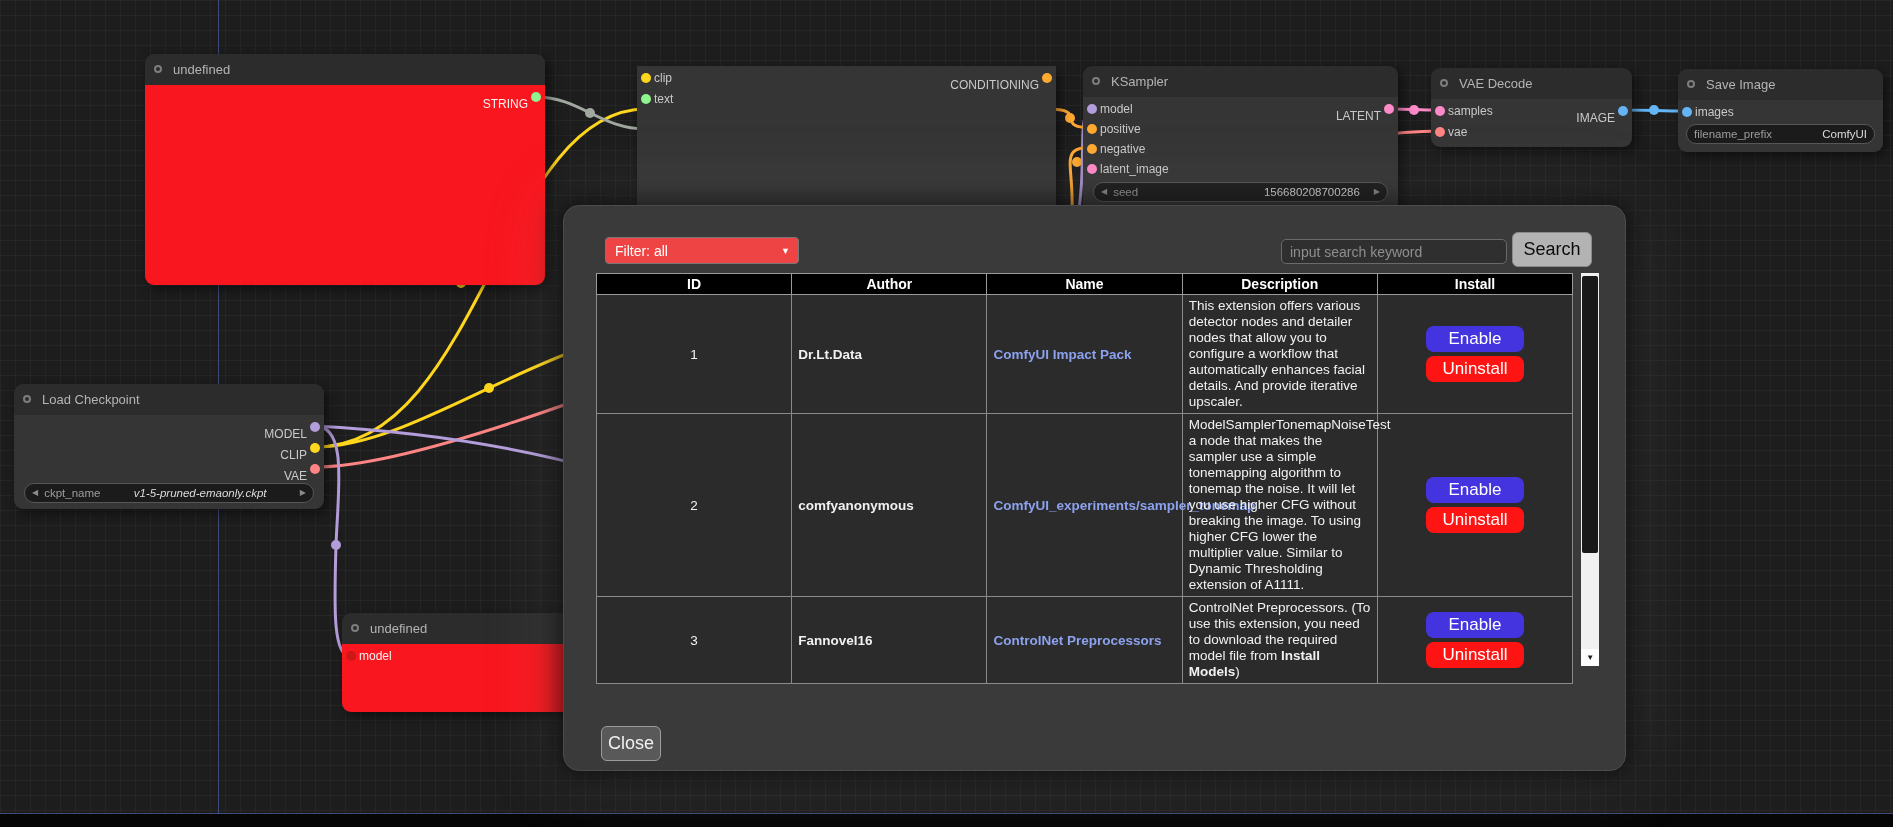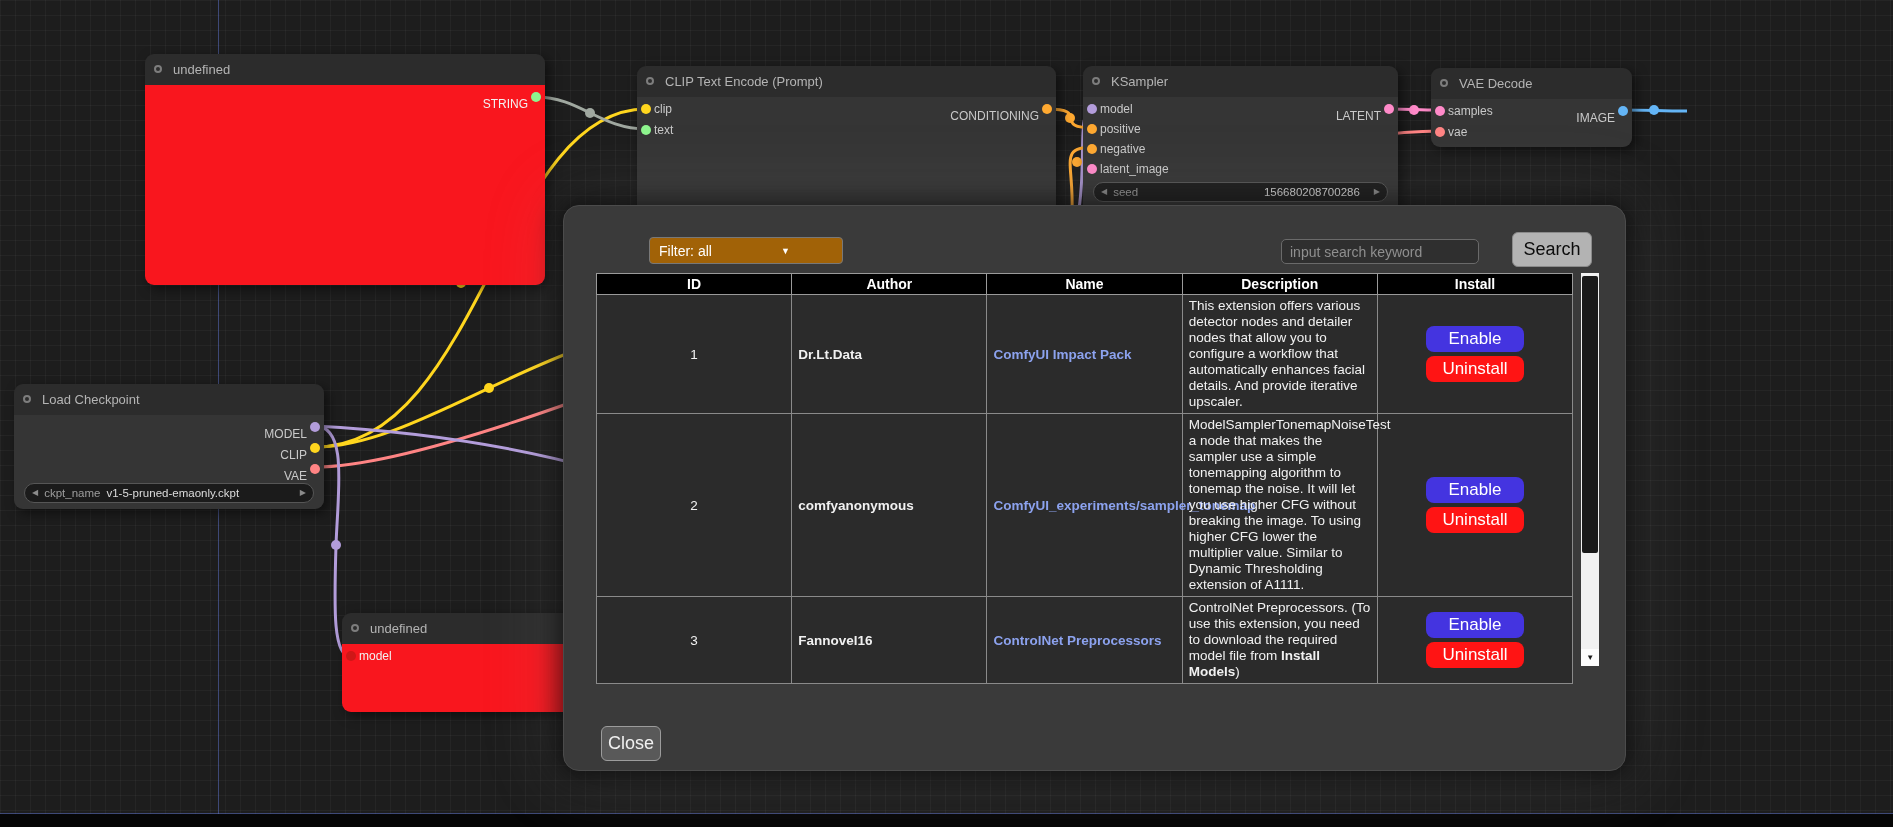--- a/index.html
+++ b/index.html
@@ -31,33 +31,33 @@
   .out-label{position:absolute;right:17px;margin-top:7px;}
   .sdot{position:absolute;top:5px;width:10px;height:10px;border-radius:50%;}
   .sdot.in{left:4px;}
   .sdot.out{right:4px;}
   .widget{height:20px;margin:3px 10px 0 10px;background:#1b1b1b;border:1px solid #565656;border-radius:10px;
     display:flex;align-items:center;padding:0 7px;font-size:11.5px;color:#bdbdbd;gap:6px;white-space:nowrap;}
   .warrow{color:#8b8b8b;font-size:8px;line-height:20px;}
   .wlabel{color:#9d9d9d;}
   .wvalue{color:#dcdcdc;}
   .wvalue.right{margin-left:auto;margin-right:8px;}
-  .wvalue.center{flex:1;}
+  .wvalue.center{flex:1;text-align:center;font-style:italic;}
   .wvalue.flushright{margin-left:auto;}
 
   
   .dialog{position:absolute;left:563px;top:205px;width:1063px;height:566px;background:#3a3a3a;
     border:1px solid #4b4b4b;border-radius:16px;z-index:10;
     box-shadow:0 0 26px 5px rgba(0,0,0,.6), 0 0 70px 14px rgba(150,150,150,.16);}
   .filter-wrap{position:absolute;left:41px;top:31px;width:194px;height:27px;}
-  .filter-wrap select{width:194px;height:27px;background:#a16207;color:#fff;border:1px solid #787878;
+  .filter-wrap select{width:194px;height:27px;background:#ef4444;color:#fff;border:1px solid #787878;
     border-radius:4px;padding:0 24px 0 9px;font-size:14px;appearance:none;-webkit-appearance:none;
-    font-family:"Liberation Sans",sans-serif;margin-left:44px;}
+    font-family:"Liberation Sans",sans-serif;}
   .filter-caret{position:absolute;right:9px;top:9px;font-size:9px;color:#fff;pointer-events:none;}
-  .search-input{position:absolute;left:717px;top:33px;width:198px;height:25px;background:#2f2f2f;
+  .search-input{position:absolute;left:717px;top:33px;width:226px;height:25px;background:#2f2f2f;
     border:1px solid #6a6a6a;border-radius:5px;color:#ddd;font-size:14px;padding:0 8px;
     font-family:"Liberation Sans",sans-serif;}
   .search-input::placeholder{color:#8f8f8f;}
   .search-btn{position:absolute;left:948px;top:26px;width:80px;height:35px;background:#b3b3b3;
     border:1px solid #8a8a8a;border-radius:6px;color:#0c0c0c;font-size:18px;
     font-family:"Liberation Sans",sans-serif;cursor:pointer;}
   .table-zone{position:absolute;left:32px;top:67px;width:1003px;height:393px;display:flex;align-items:flex-start;gap:8px;}
   table.ext{width:984px;border-collapse:collapse;table-layout:fixed;}
   table.ext th{background:#000;color:#fff;font-size:14px;font-weight:bold;border:1px solid #9a9a9a;
     height:21px;padding:0 4px;}
@@ -115,24 +115,20 @@
     </div>
     <div class="nbody red" style="height:200px;">
       <div class="srow">
         <span class="slabel out-label">STRING</span>
         <span class="sdot out" style="background: rgb(142, 245, 142);"></span>
       </div>
     </div>
   </div>
 
   <div class="node" style="left:637px;top:66px;width:419px;">
-    <div class="ntitle">
-      <span class="nring"></span>
-      <span>CLIP Text Encode (Prompt)</span>
-    </div>
     <div class="nbody" style="height:160px;">
       <div class="srow">
         <span class="sdot in" style="background: rgb(255, 214, 30);"></span>
         <span class="slabel in-label">clip</span>
         <span class="slabel out-label">CONDITIONING</span>
         <span class="sdot out" style="background: rgb(255, 169, 49);"></span>
       </div>
       <div class="srow">
         <span class="sdot in" style="background: rgb(142, 245, 142);"></span>
         <span class="slabel in-label">text</span>
@@ -185,20 +181,36 @@
         <span class="slabel out-label">IMAGE</span>
         <span class="sdot out" style="background: rgb(100, 181, 246);"></span>
       </div>
       <div class="srow">
         <span class="sdot in" style="background: rgb(255, 132, 132);"></span>
         <span class="slabel in-label">vae</span>
       </div>
     </div>
   </div>
 
+  <div class="node" style="left:1678px;top:69px;width:205px;">
+    <div class="ntitle">
+      <span class="nring"></span>
+      <span>Save Image</span>
+    </div>
+    <div class="nbody" style="height:52px;">
+      <div class="srow">
+        <span class="sdot in" style="background: rgb(100, 181, 246);"></span>
+        <span class="slabel in-label">images</span>
+      </div>
+      <div class="widget" style="margin-top:1px;margin-left:8px;margin-right:8px;">
+        <span class="wlabel">filename_prefix</span>
+        <span class="wvalue flushright">ComfyUI</span>
+      </div>
+    </div>
+  </div>
 
   <div class="node" style="left:14px;top:384px;width:310px;">
     <div class="ntitle">
       <span class="nring"></span>
       <span>Load Checkpoint</span>
     </div>
     <div class="nbody" style="height:94px;">
       <div class="srow">
         <span class="slabel out-label">MODEL</span>
         <span class="sdot out" style="background: rgb(179, 157, 219);"></span>

